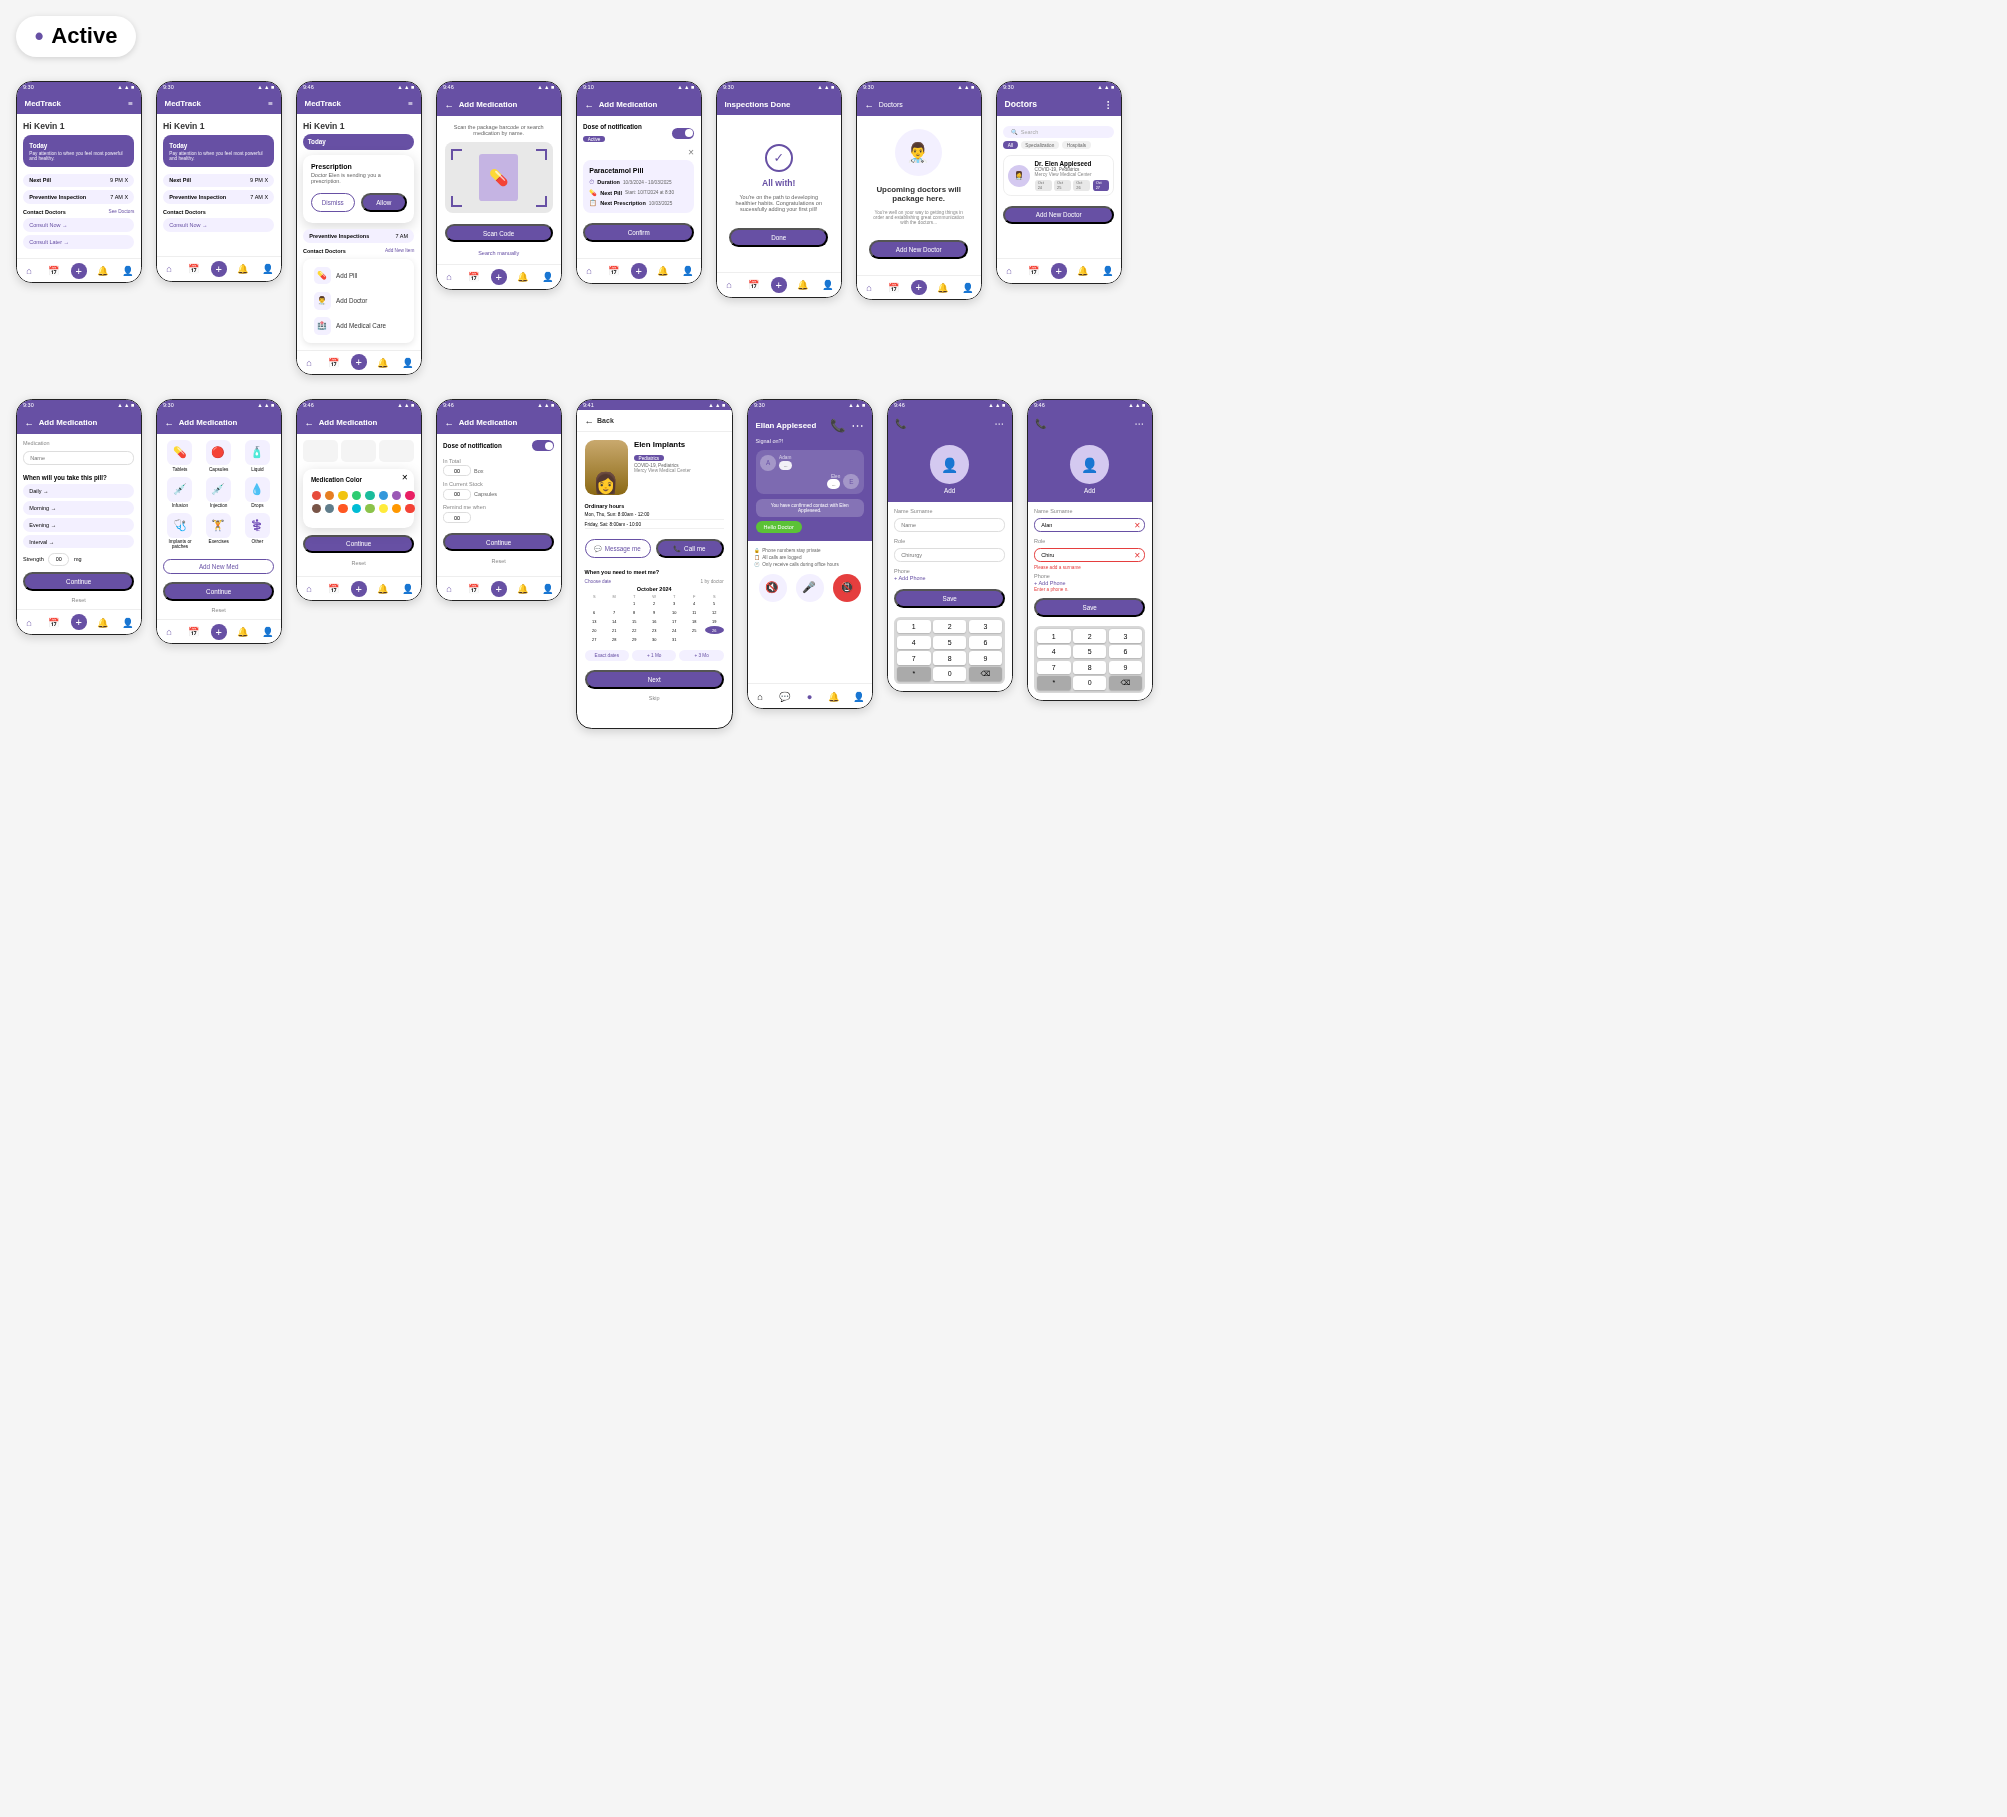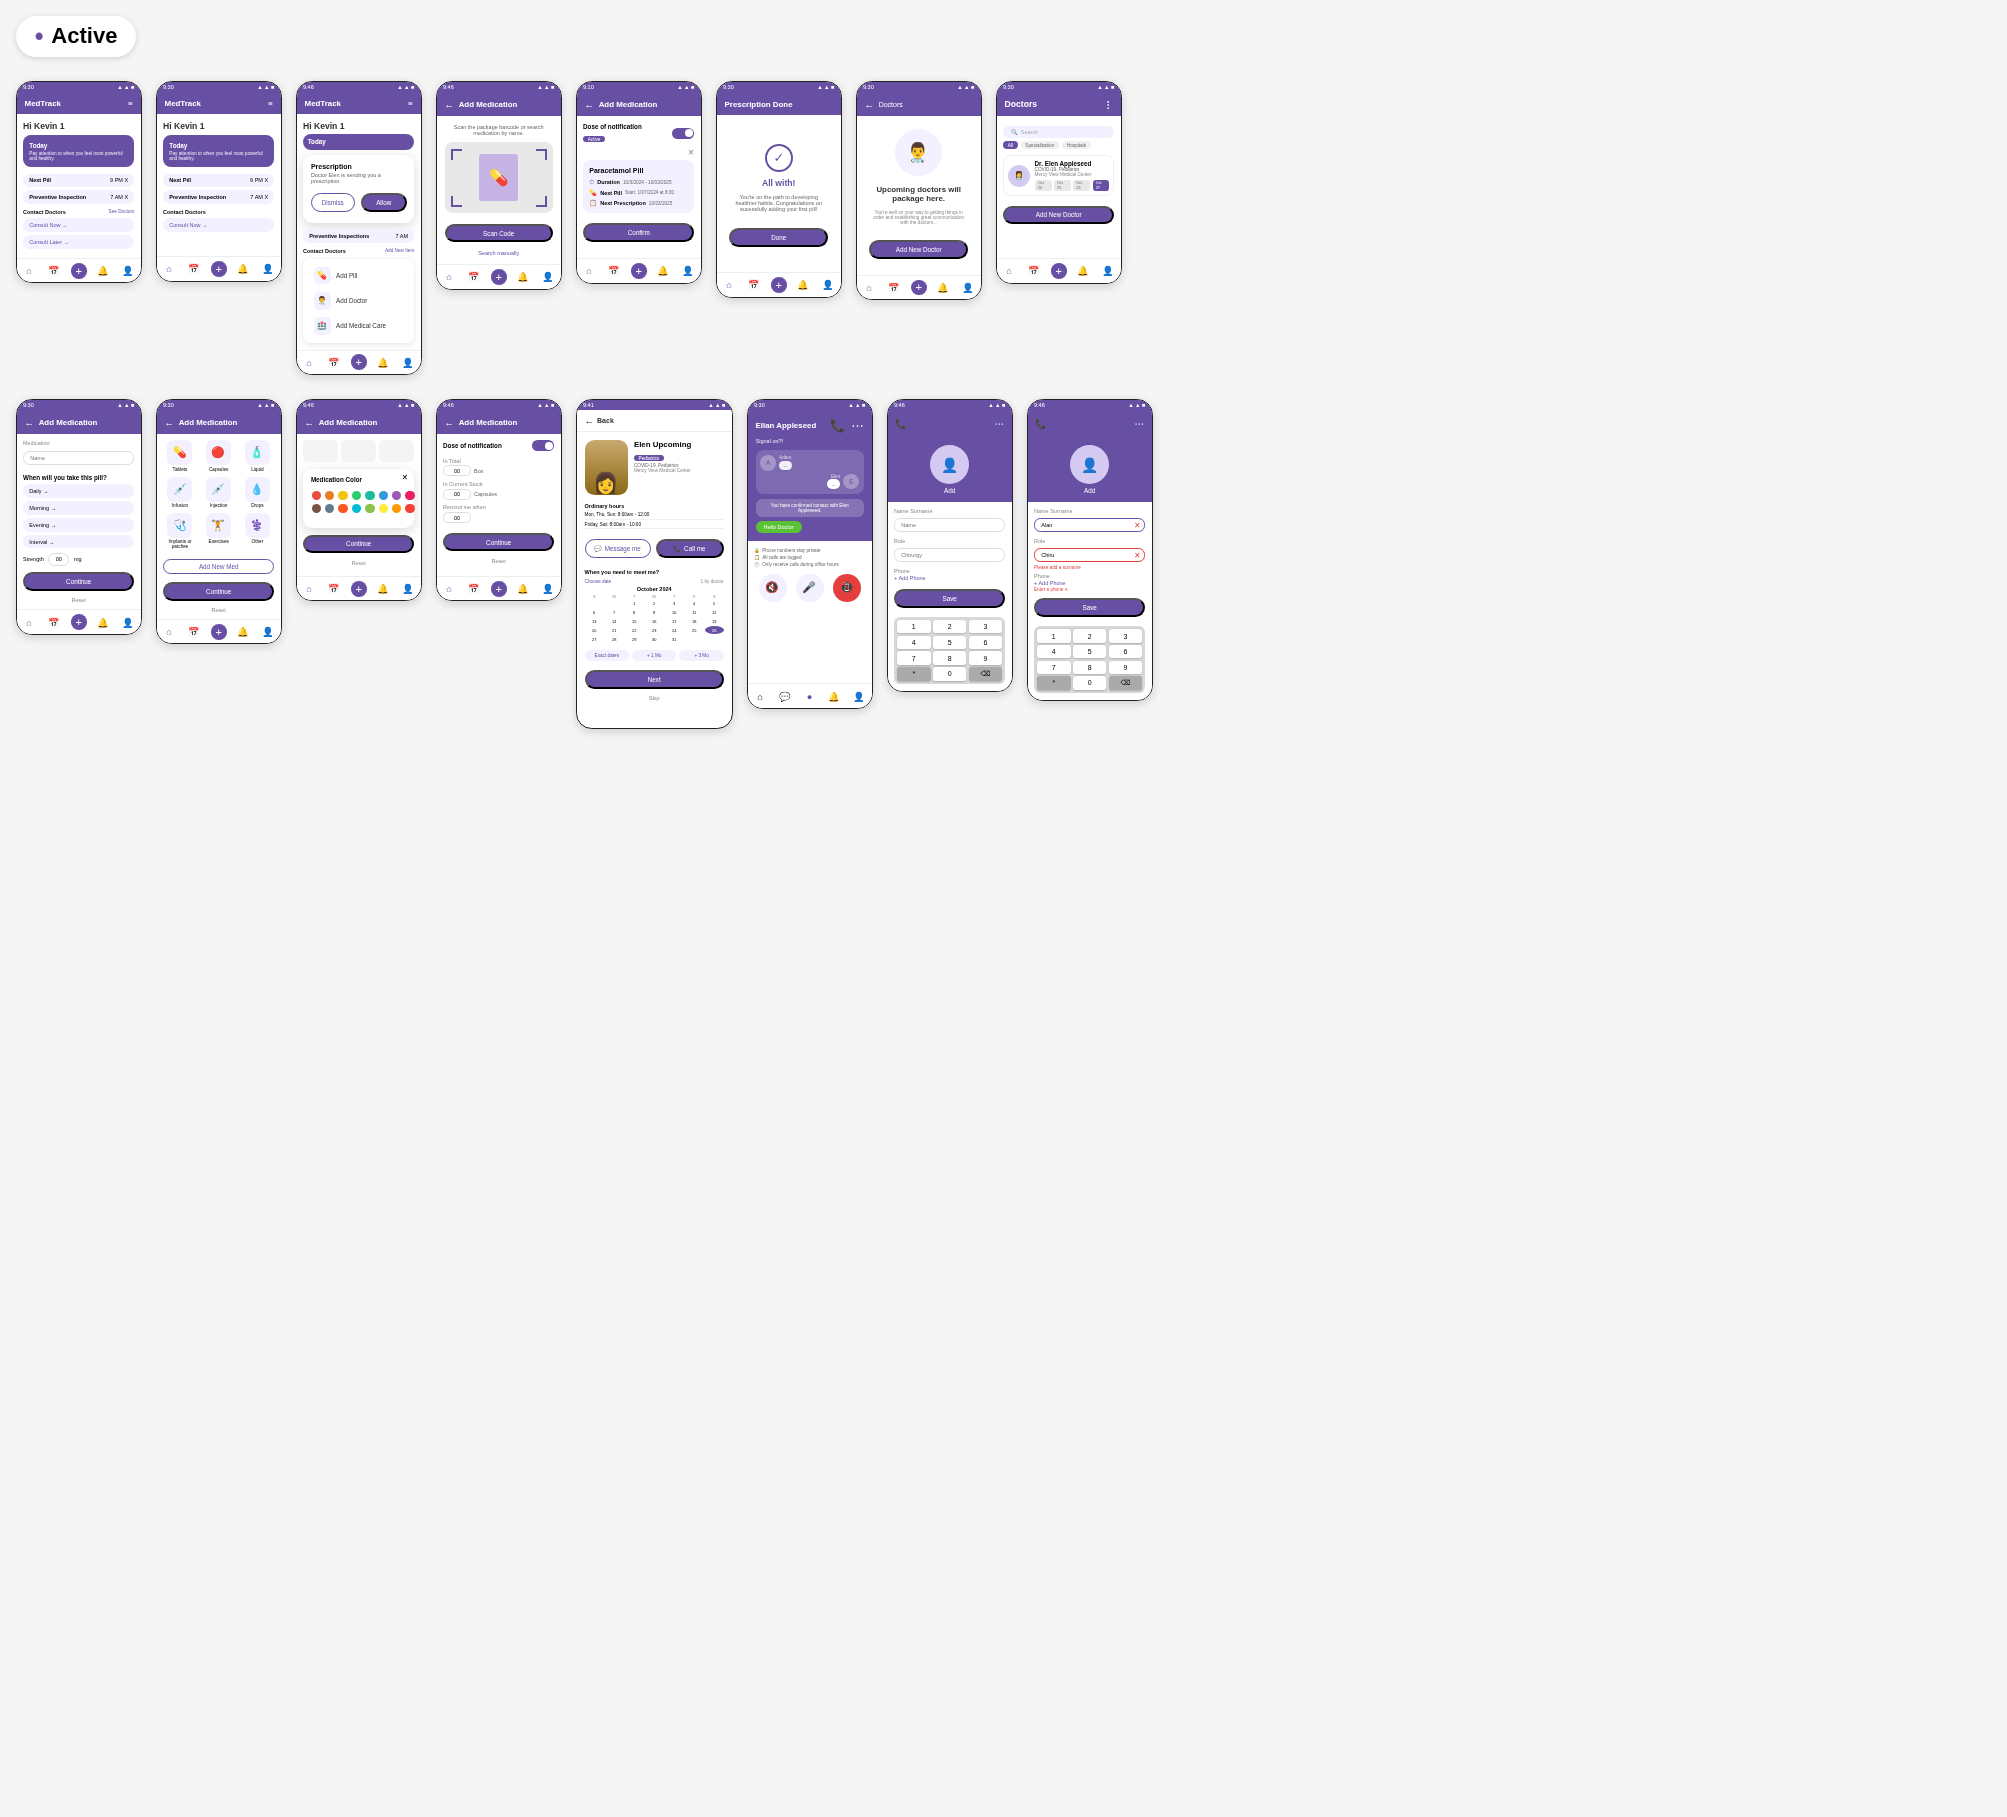--- a/index.html
+++ b/index.html
@@ -607,21 +607,21 @@
         <div class="nav-dot">👤</div>
       </div>
     </div>
 
     <div class="phone">
       <div class="status-bar">
         <span>9:30</span>
         <span>▲ ▲ ■</span>
       </div>
       <div class="screen-header">
-        <span style="font-size:7.9px;">Prescription Done</span>
+        <span style="font-size:7.9px;">Inspections Done</span>
       </div>
       <div class="screen-content" style="padding:12.6px;text-align:center;display:flex;flex-direction:column;align-items:center;justify-content:center;min-height:157px;">
         <div class="check-circle">✓</div>
         <div style="font-size:8.6px;font-weight:bold;color:#6750A4;margin-bottom:6.3px;">All with!</div>
         <div style="font-size:5.5px;color:#666;text-align:center;margin-bottom:12.6px;">You're on the path to developing healthier habits. Congratulations on sucessfully adding your first pill!</div>
         <button class="purple-btn" style="width:100%;">Done</button>
       </div>
       <div class="bottom-nav">
         <div class="nav-dot active">⌂</div>
         <div class="nav-dot">📅</div>
@@ -913,21 +913,21 @@
         <span style="font-size:9.4px;color:#333;">←</span>
         <span style="font-size:7px;font-weight:bold;color:#333;">Back</span>
       </div>
       <div style="padding:7.9px;background:white;">
         
         <div style="display:flex;align-items:flex-start;gap:6.3px;margin-bottom:7.9px;">
           <div class="profile-img" style="width:43px;height:55px;border-radius:9.4px;background:linear-gradient(180deg,#c9a96e 0%,#8B6914 100%);display:flex;align-items:flex-end;justify-content:center;font-size:20.4px;">
             👩
           </div>
           <div style="flex:1;">
-            <div style="font-size:7.9px;font-weight:bold;">Elen Upcoming</div>
+            <div style="font-size:7.9px;font-weight:bold;">Elen Implants</div>
             <div class="tag" style="margin:1.6px 0;">Pediatrics</div>
             <div style="font-size:4.7px;color:#666;">COVID-19, Pediatrics</div>
             <div style="font-size:4.7px;color:#888;">Mercy View Medical Center</div>
           </div>
         </div>
         
         <div style="margin-bottom:6.3px;">
           <div style="font-size:5.5px;font-weight:bold;margin-bottom:2.4px;">Ordinary hours</div>
           <div class="availability-row">Mon, Thu, Sun: 8:00am - 12:00</div>
           <div class="availability-row">Friday, Sat: 8:00am - 10:00</div>

